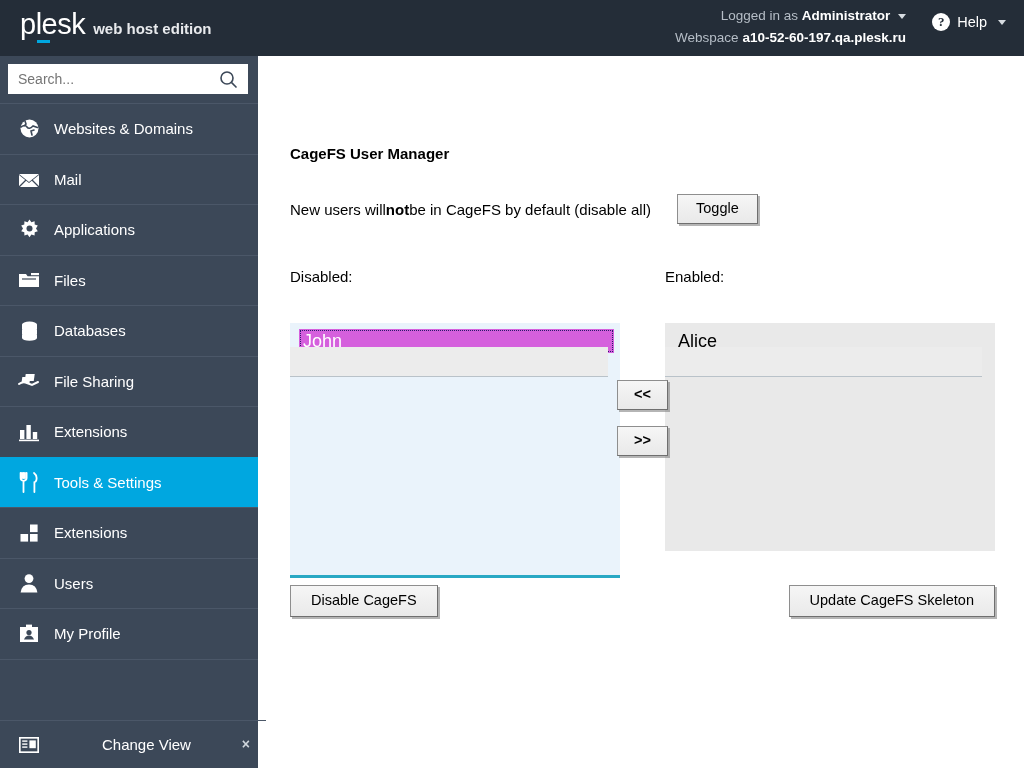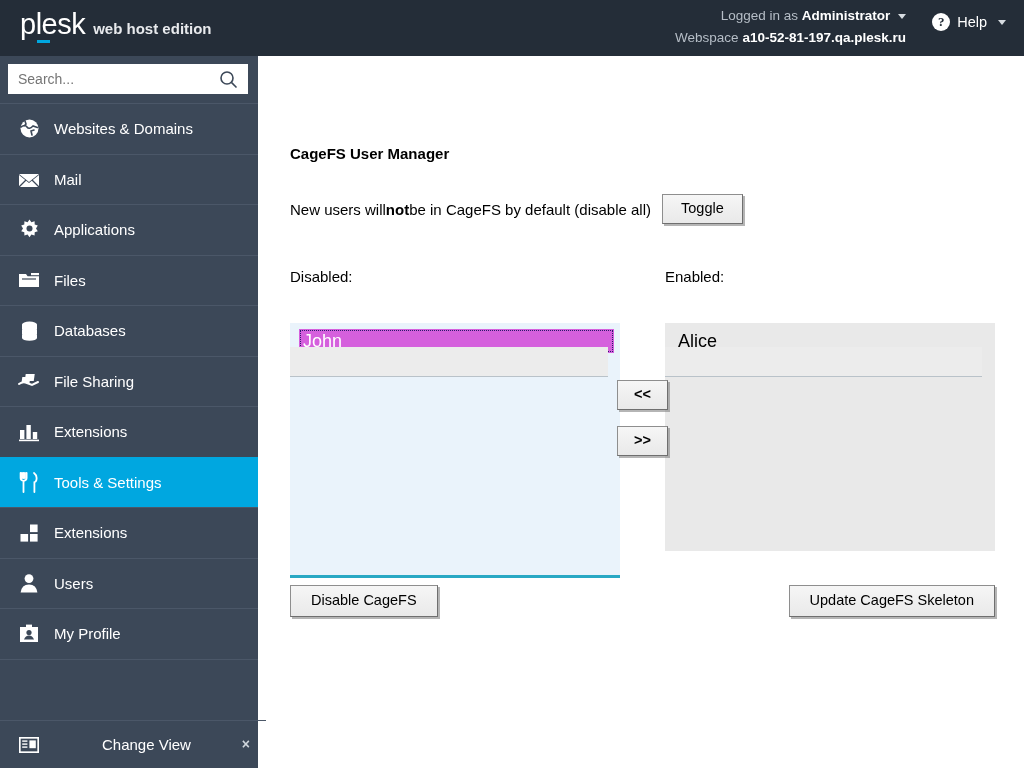--- a/index.html
+++ b/index.html
@@ -140,21 +140,21 @@
     font-family: "Liberation Sans", sans-serif;
     font-size: 14.5px; color: #000000;
     background: linear-gradient(#f6f6f6, #e9e9e9);
     border: 1px solid #8e8e8e;
     border-right-color: #6f6f6f; border-bottom-color: #6f6f6f;
     box-shadow: 2px 2px 0 rgba(120,120,120,0.55);
     padding: 5px 14px 6px;
     cursor: pointer;
     line-height: 17px;
   }
-  .btn-toggle { margin-left: 11px; padding: 5px 18px 6px; }
+  .btn-toggle { margin-left: 26px; padding: 5px 18px 6px; }
 
   .col-label {
     position: absolute; font-size: 15px; color: #000000;
   }
   .label-disabled { left: 24px; top: 212px; }
   .label-enabled  { left: 399px; top: 212px; }
 
   .filter-bar {
     position: absolute;
     height: 30px;
@@ -222,21 +222,21 @@
   </div>
 
   <div class="hdr-right">
     <div class="hdr-line">
       <span class="hdr-muted">Logged in as</span>
       <span class="hdr-strong">Administrator</span>
       <span class="caret"></span>
     </div>
     <div class="hdr-line">
       <span class="hdr-muted">Webspace</span>
-      <span class="hdr-strong">a10-52-81-197.qa.plesk.ru</span>
+      <span class="hdr-strong">a10-52-60-197.qa.plesk.ru</span>
     </div>
   </div>
 
   <div class="help-wrap">
     <span class="help-circle">?</span>
     <span>Help</span>
     <span class="caret"></span>
   </div>
 </div>
 

